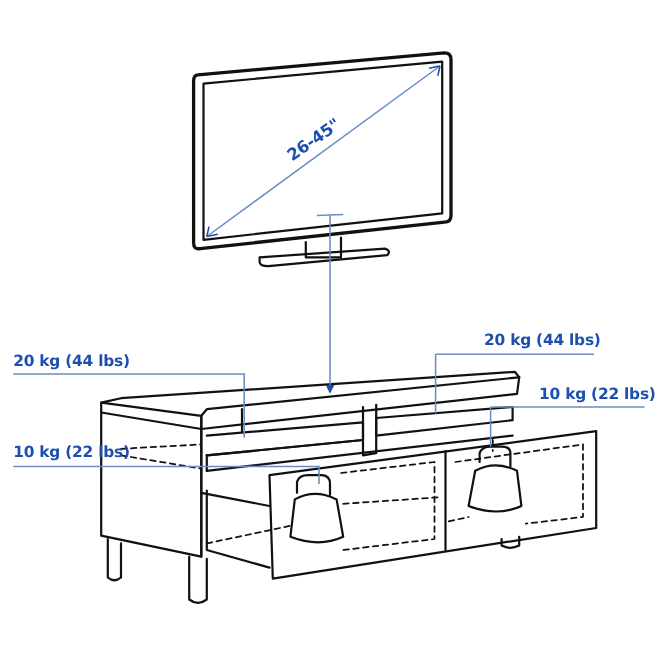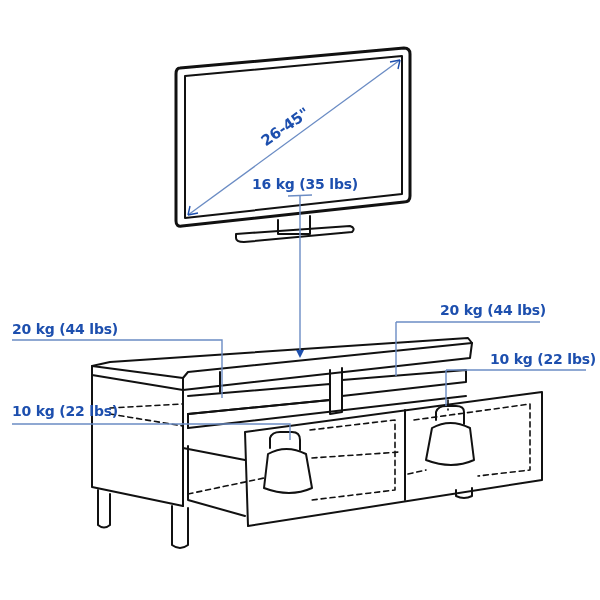--- a/index.html
+++ b/index.html
@@ -99,18 +99,17 @@
     <path d="M396 322 L540 322"></path>
     <path d="M396 322 L396 376"></path>
 
     <path d="M446 370 L586 370"></path>
     <path d="M446 370 L446 406"></path>
   </g>
   <path d="M296 350 L300 358 L304 350 Z" fill="#1d4fae"></path>
 </svg>
 
 <div class="label diag-label" style="left:268px; top:132px;">26-45"</div>
-<div class="label" style="left:252px; top:176px;">16 kg (35 lbs)</div>
 <div class="label" style="left:12px; top:321px;">20 kg (44 lbs)</div>
 <div class="label" style="left:12px; top:403px;">10 kg (22 lbs)</div>
 <div class="label" style="left:440px; top:302px;">20 kg (44 lbs)</div>
 <div class="label" style="left:490px; top:351px;">10 kg (22 lbs)</div>
 </div>
 
 </body></html>

